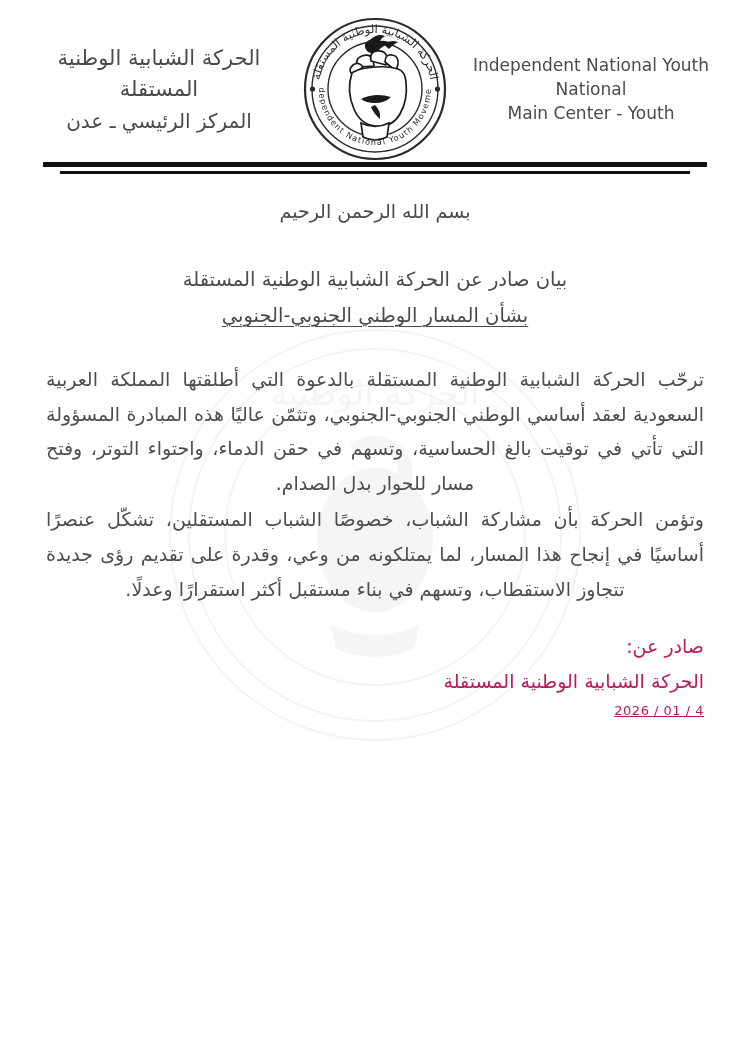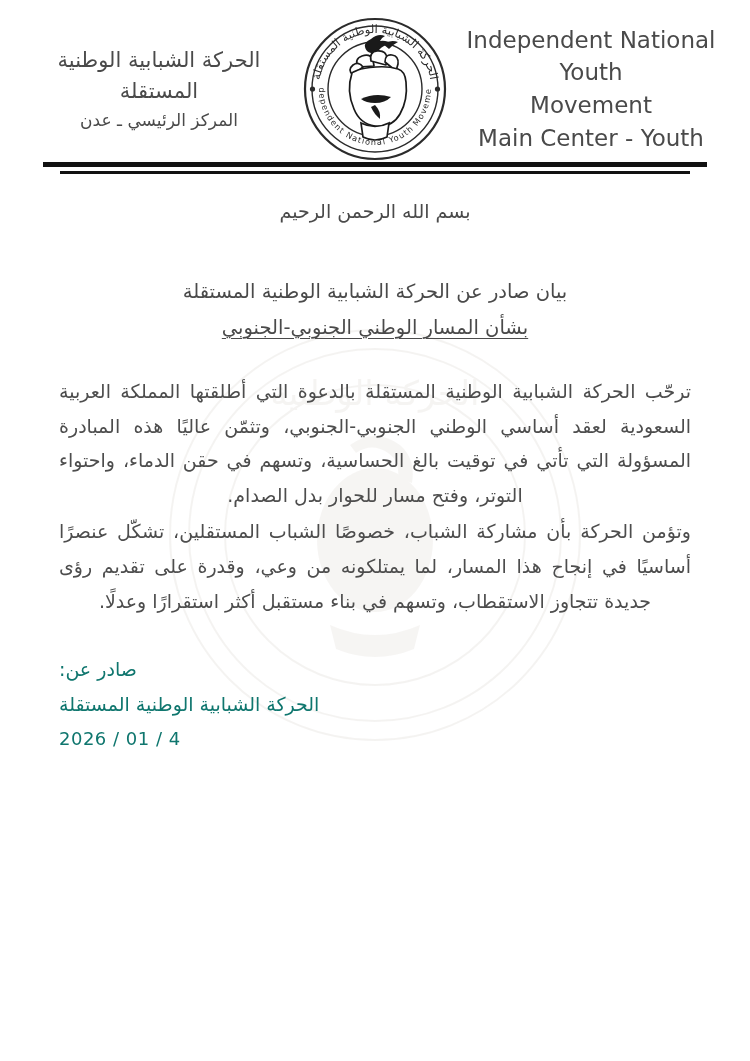--- a/index.html
+++ b/index.html
@@ -55,25 +55,25 @@
     width: 270px;
     text-align: center;
     line-height: 1.5;
   }
   .lh-ar {
     direction: rtl;
     font-size: 21px;
     color: #4a4a4a;
     letter-spacing: 0;
   }
-  .lh-ar .l2 { font-size: 17px; }
+  .lh-ar .l2 { font-size: 20px; }
 
   .lh-en {
     direction: ltr;
-    font-size: 23px;
+    font-size: 17px;
     color: #4a4a4a;
     line-height: 1.42;
   }
 
   .logo-wrap {
     width: 150px;
     height: 150px;
     display: flex;
     align-items: center;
     justify-content: center;
@@ -103,34 +103,34 @@
     top: 9px;
     height: 3px;
     background: #111111;
   }
 
   
   .content {
     position: relative;
     z-index: 2;
     direction: rtl;
-    padding: 0 59px;
+    padding: 0 46px;
     box-sizing: border-box;
   }
 
   .basmala {
     text-align: center;
     font-size: 19px;
     margin-top: 22px;
     color: #4a4a4a;
   }
 
   .title-block {
     text-align: center;
-    margin-top: 52px;
+    margin-top: 40px;
     font-size: 19.5px;
     color: #4a4a4a;
     line-height: 1.85;
   }
   .title-1 { display: block; }
   .title-2 {
     display: inline-block;
     text-decoration: underline;
     text-underline-offset: 4px;
     text-decoration-thickness: 1px;
@@ -141,32 +141,33 @@
     line-height: 1.82;
     text-align: justify;
     text-align-last: center;
     margin: 0;
     color: #4d4d4d;
   }
   .para.first { margin-top: 28px; }
   .para + .para { margin-top: 2px; }
 
   .signature {
-    text-align: left;
-    margin-top: 34px;
+    text-align: right;
+    margin-top: 23px;
     font-size: 19px;
     line-height: 1.85;
-    color: #0f766e;
+    color: #be185d;
   }
   .sig-line { display: block; }
   .sig-date {
     display: block;
     direction: ltr;
-    font-size: 18px;
+    font-size: 13px;
     letter-spacing: 0.5px;
+    text-decoration: underline;
   }
 </style>
 </head>
 <body>
 
 <div class="page">
 
   <div class="watermark">
     <svg viewBox="0 0 420 420" xmlns="http://www.w3.org/2000/svg">
       <g fill="none" stroke="#ddd9d4" stroke-width="2">
@@ -230,21 +231,21 @@
         </g>
 
         <g fill="#ffffff" stroke="#1a1a1a" stroke-width="1.7">
           <path d="M60 108 q14 7 28 0 l-2 14 q-12 6 -24 0z"></path>
         </g>
       </svg>
     </div>
 
     <div class="lh-block lh-en">
       <div>Independent National Youth</div>
-      <div>Movement</div>
+      <div>National</div>
       <div>Main Center - Youth</div>
     </div>
 
   </div>
 
   <div class="rules">
     <div class="rule-top"></div>
     <div class="rule-bottom"></div>
   </div>
 

